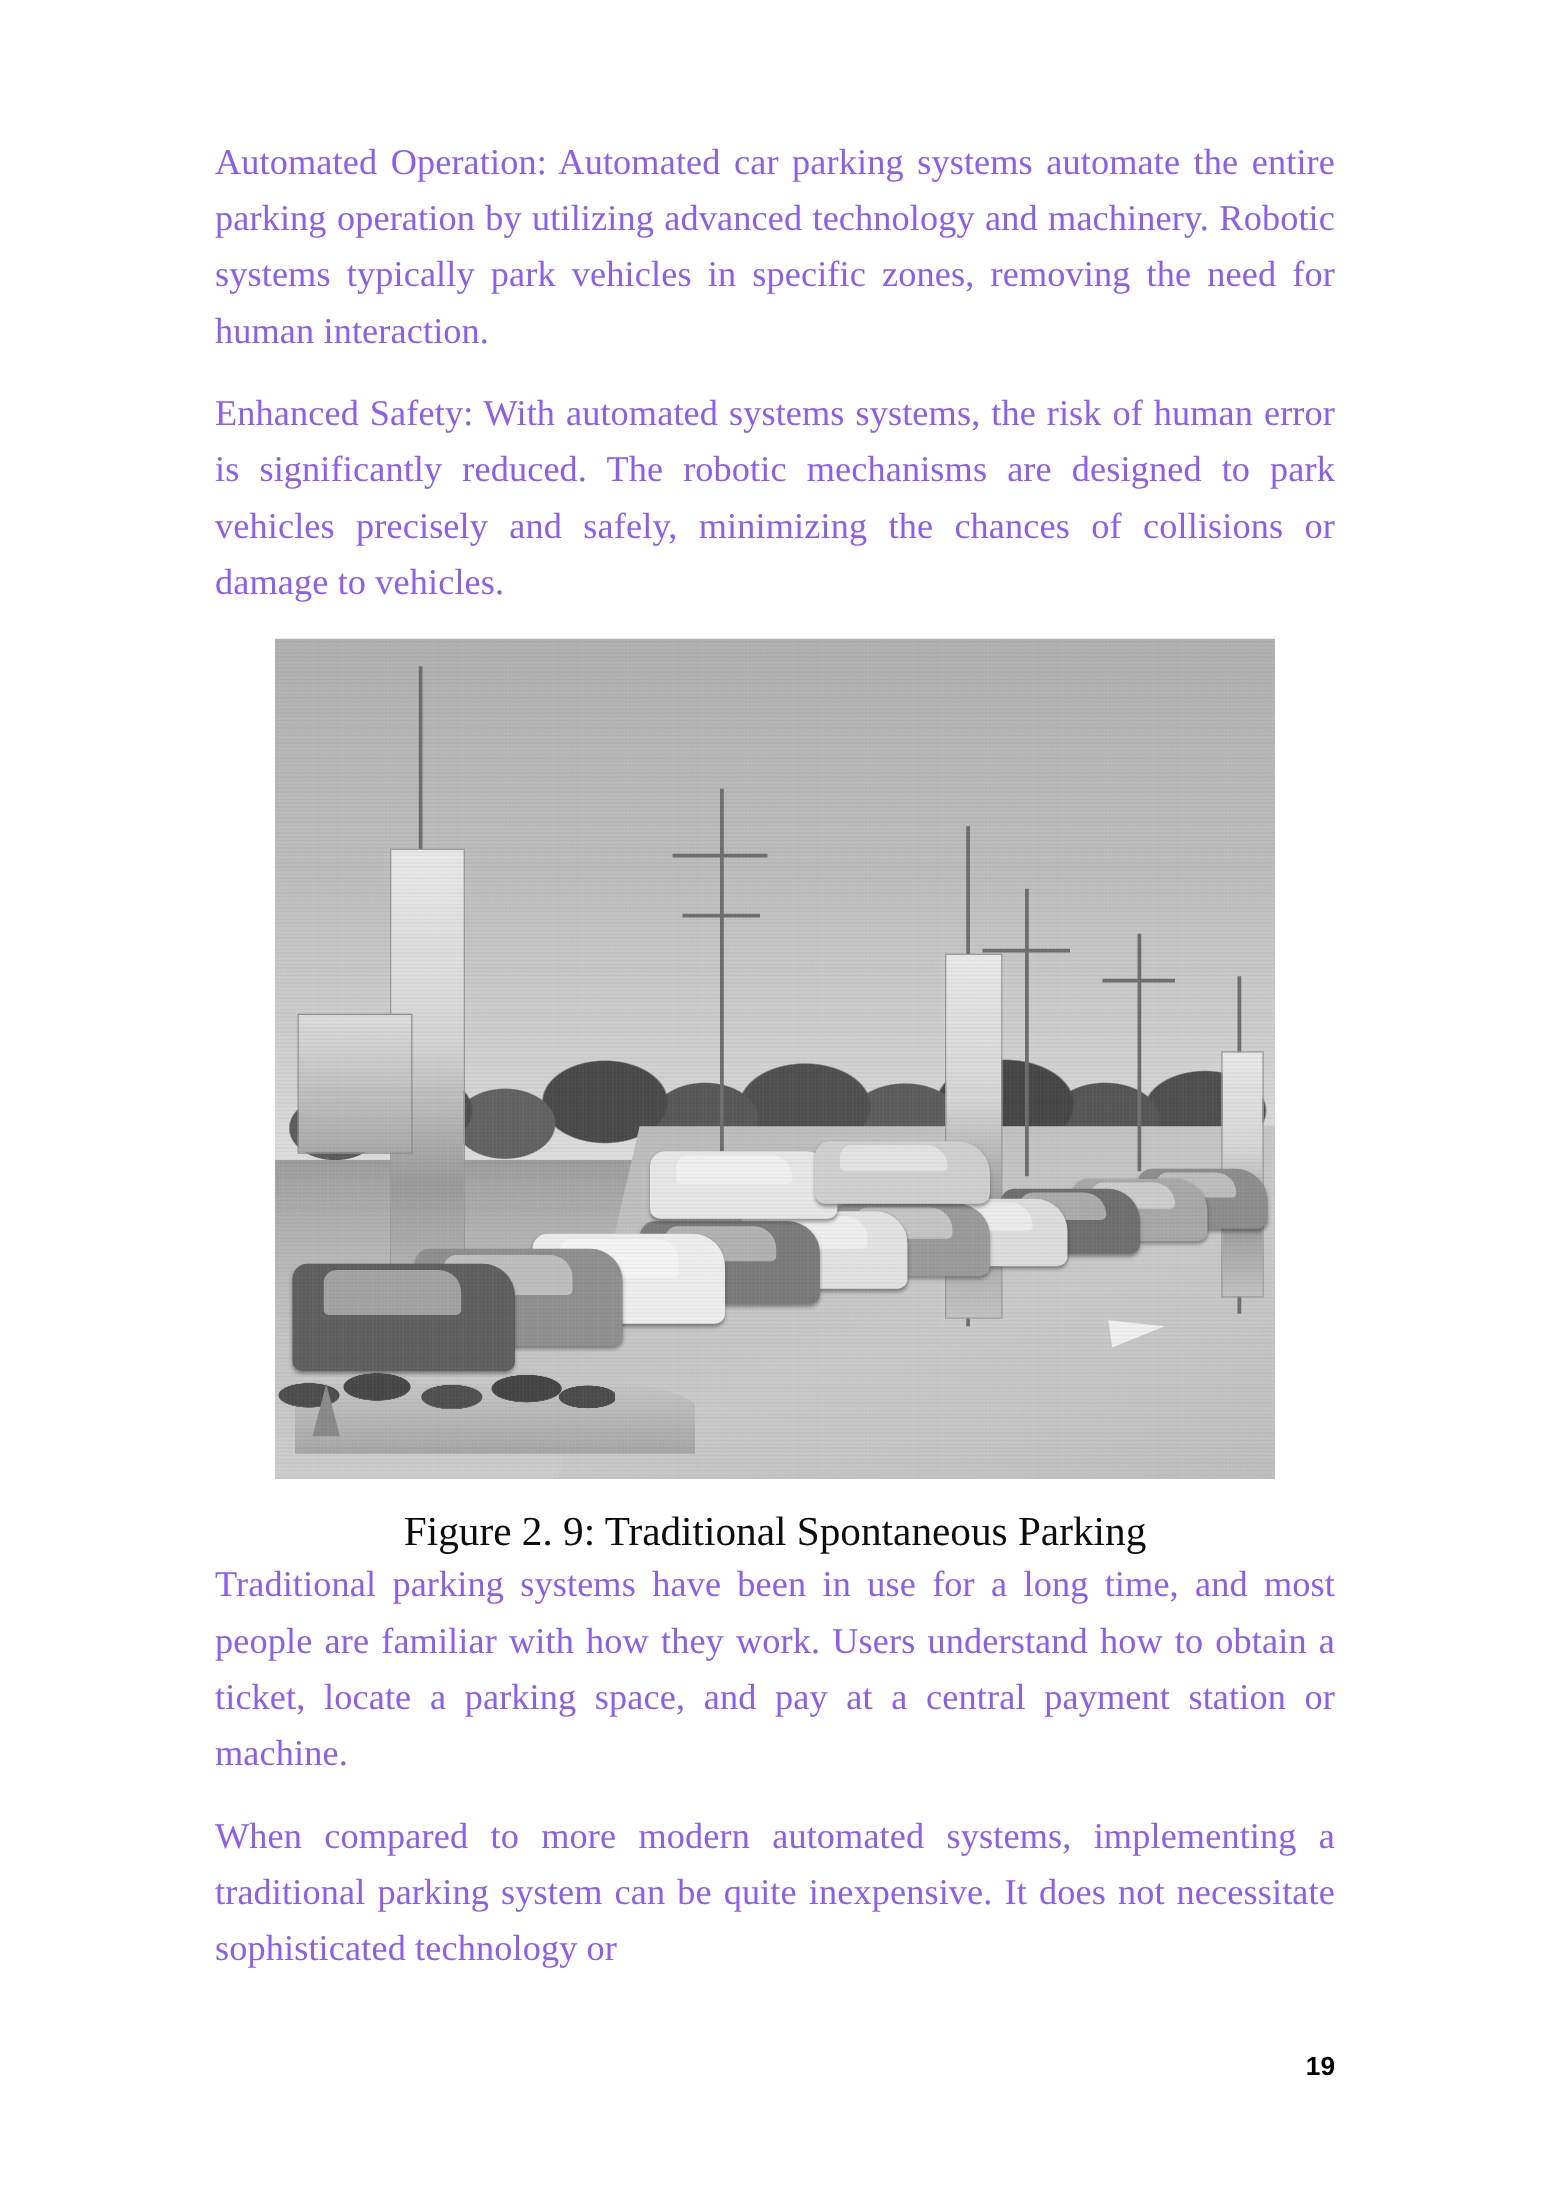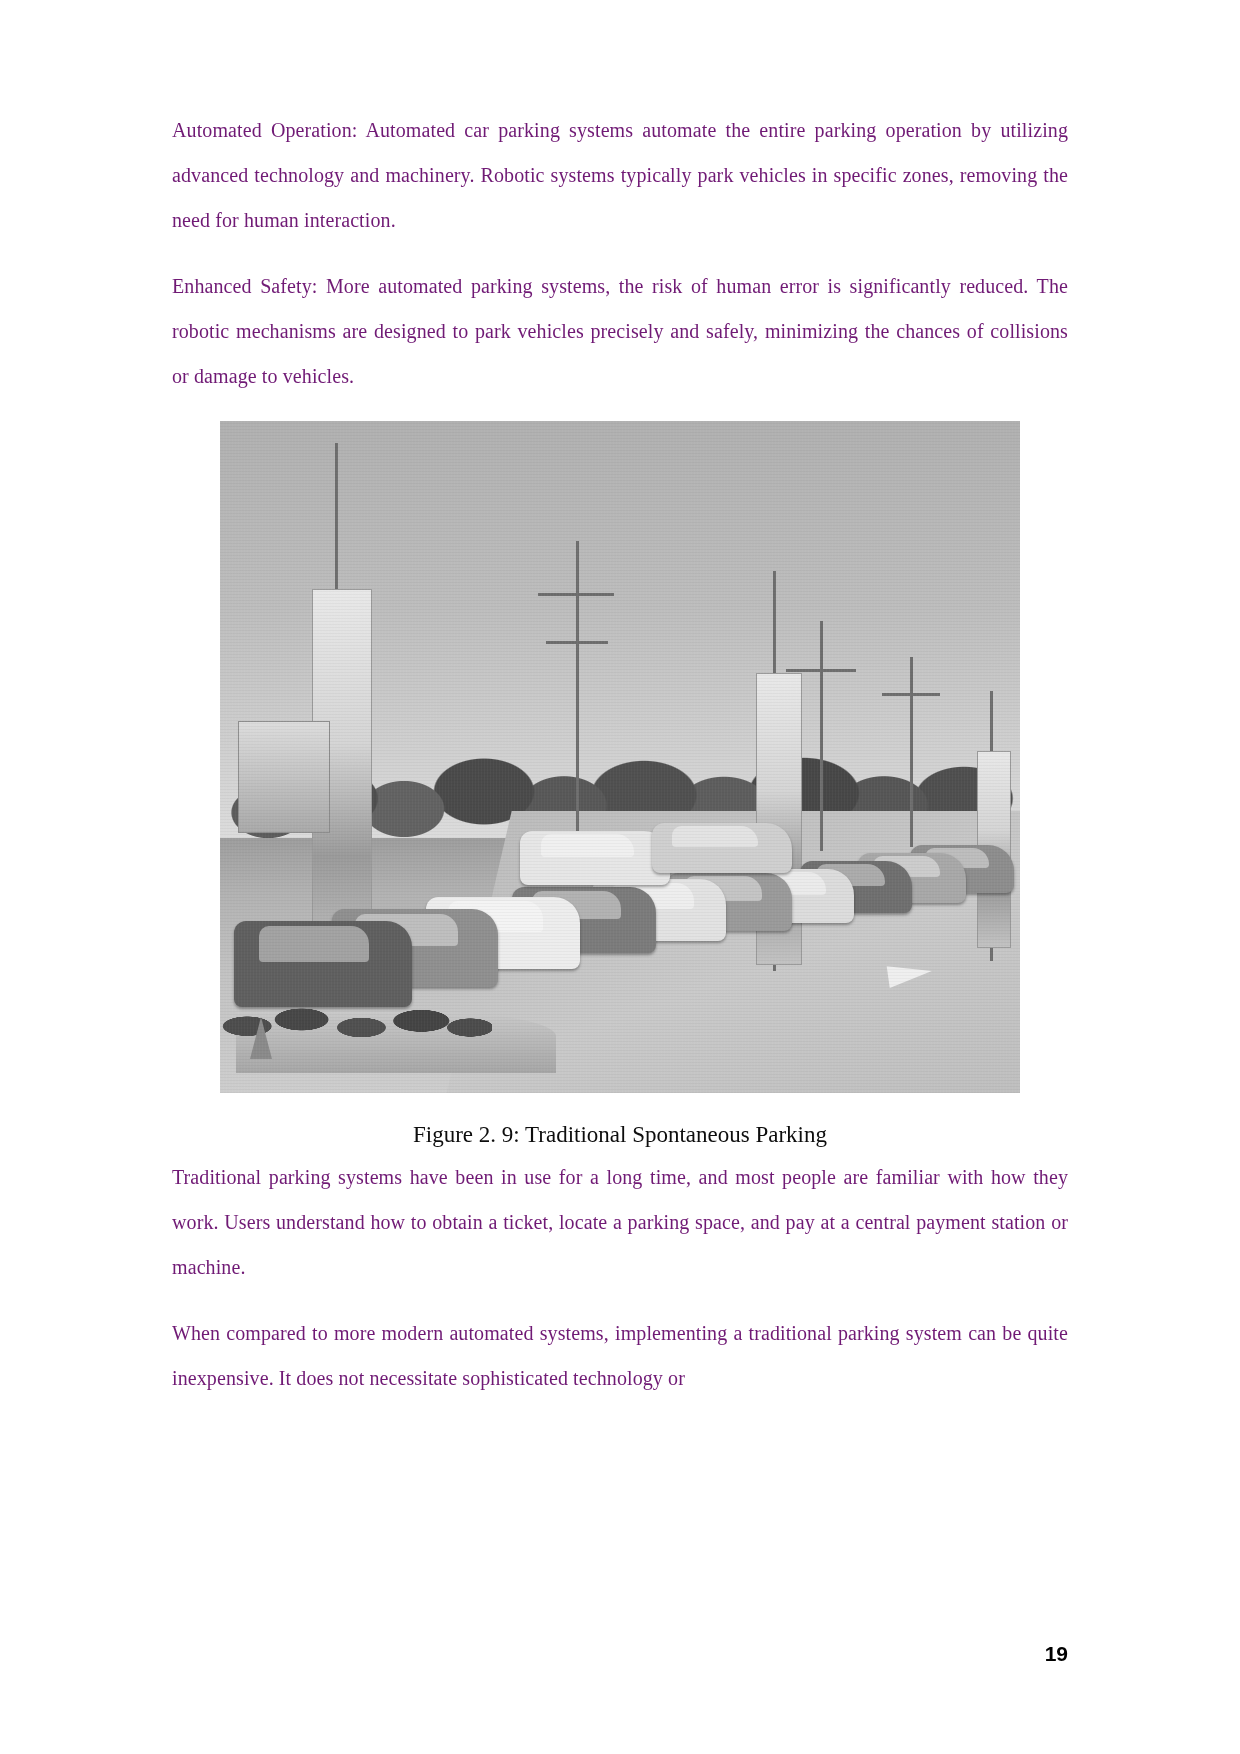--- a/index.html
+++ b/index.html
@@ -18,25 +18,25 @@
     color: #101010;
   }
   .content {
     position: absolute;
     left: 172px;
     top: 108px;
     width: 896px;
   }
   p.body-par {
     margin: 0 0 21px 0;
-    font-size: 20px;
+    font-size: 29px;
     line-height: 45px;
     text-align: justify;
     text-justify: inter-word;
-    color: #701a75;
+    color: #8b5cf6;
     letter-spacing: 0.1px;
   }
   p.body-par.last-of-block { margin-bottom: 19px; }
 
   h3.section-heading {
     margin: 6px 0 0 0;
     padding-left: 4px;
     font-size: 25.5px;
     font-weight: normal;
     line-height: 40px;
@@ -142,21 +142,21 @@
   }
   .grain {
     position: absolute; inset: 0;
     background-image:
       repeating-linear-gradient(0deg, rgba(0,0,0,0.035) 0 1px, transparent 1px 3px),
       repeating-linear-gradient(90deg, rgba(255,255,255,0.03) 0 1px, transparent 1px 3px);
     pointer-events: none;
   }
   .fig-caption {
     margin: 18px 0 0 0;
-    font-size: 23px;
+    font-size: 33px;
     line-height: 40px;
     text-align: center;
     color: #0d0d0d;
   }
   .after-figure { margin-top: 24px; }
   .page-number {
     position: absolute;
     right: 172px;
     bottom: 88px;
     font-family: "Liberation Sans", "DejaVu Sans", sans-serif;
@@ -168,21 +168,21 @@
 </head>
 <body>
 
 <div class="page">
 
   <div class="content">
 
     <p class="body-par">Automated Operation: Automated car parking systems automate the entire parking operation by utilizing advanced technology and machinery. Robotic systems typically park vehicles in specific zones, removing the need for human interaction.</p>
 
 
-    <p class="body-par last-of-block">Enhanced Safety: More automated parking systems, the risk of human error is significantly reduced. The robotic mechanisms are designed to park vehicles precisely and safely, minimizing the chances of collisions or damage to vehicles.</p>
+    <p class="body-par last-of-block">Enhanced Safety: With automated systems systems, the risk of human error is significantly reduced. The robotic mechanisms are designed to park vehicles precisely and safely, minimizing the chances of collisions or damage to vehicles.</p>
 
 
     <div class="figure-block">
 
       <div class="figure-image" aria-label="Grayscale photograph of a row of cars parked spontaneously along a paved lot with street banners, light poles and trees in the background">
         <div class="sky"></div>
         <div class="treeline"></div>
         <div class="ground"></div>
         <div class="road"></div>
         <div class="road-arrow"></div>

